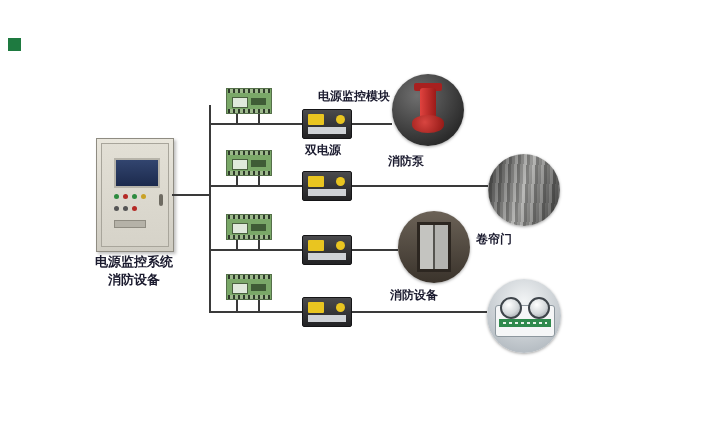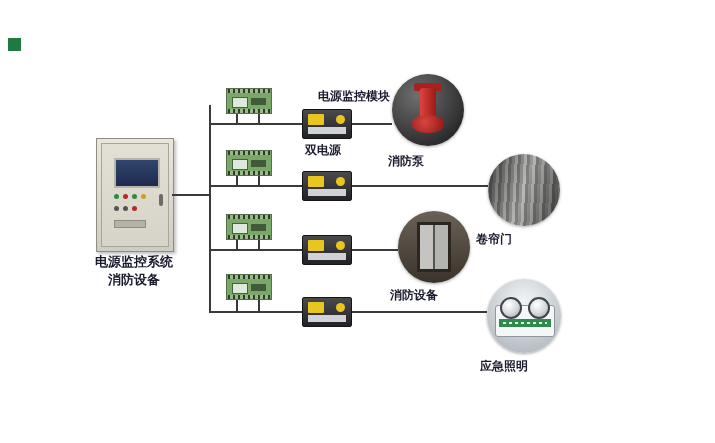--- a/index.html
+++ b/index.html
@@ -158,15 +158,14 @@
   <div class="ats" style="left:302px;top:297px;">
       <i class="strip"></i>
     </div>
   <div class="circle c-light" style="left:487px;top:279px;width:74px;height:74px;">
     <span class="el-box">
       <span class="el-strip"></span>
     </span>
     <span class="el-lamp" style="left:13px;"></span>
     <span class="el-lamp" style="left:41px;"></span>
   </div>
-  <div class="lbl load-label" style="left:480px;top:358px;width:88px;">应急照明</div>
 
 </div>
 
 </body></html>

